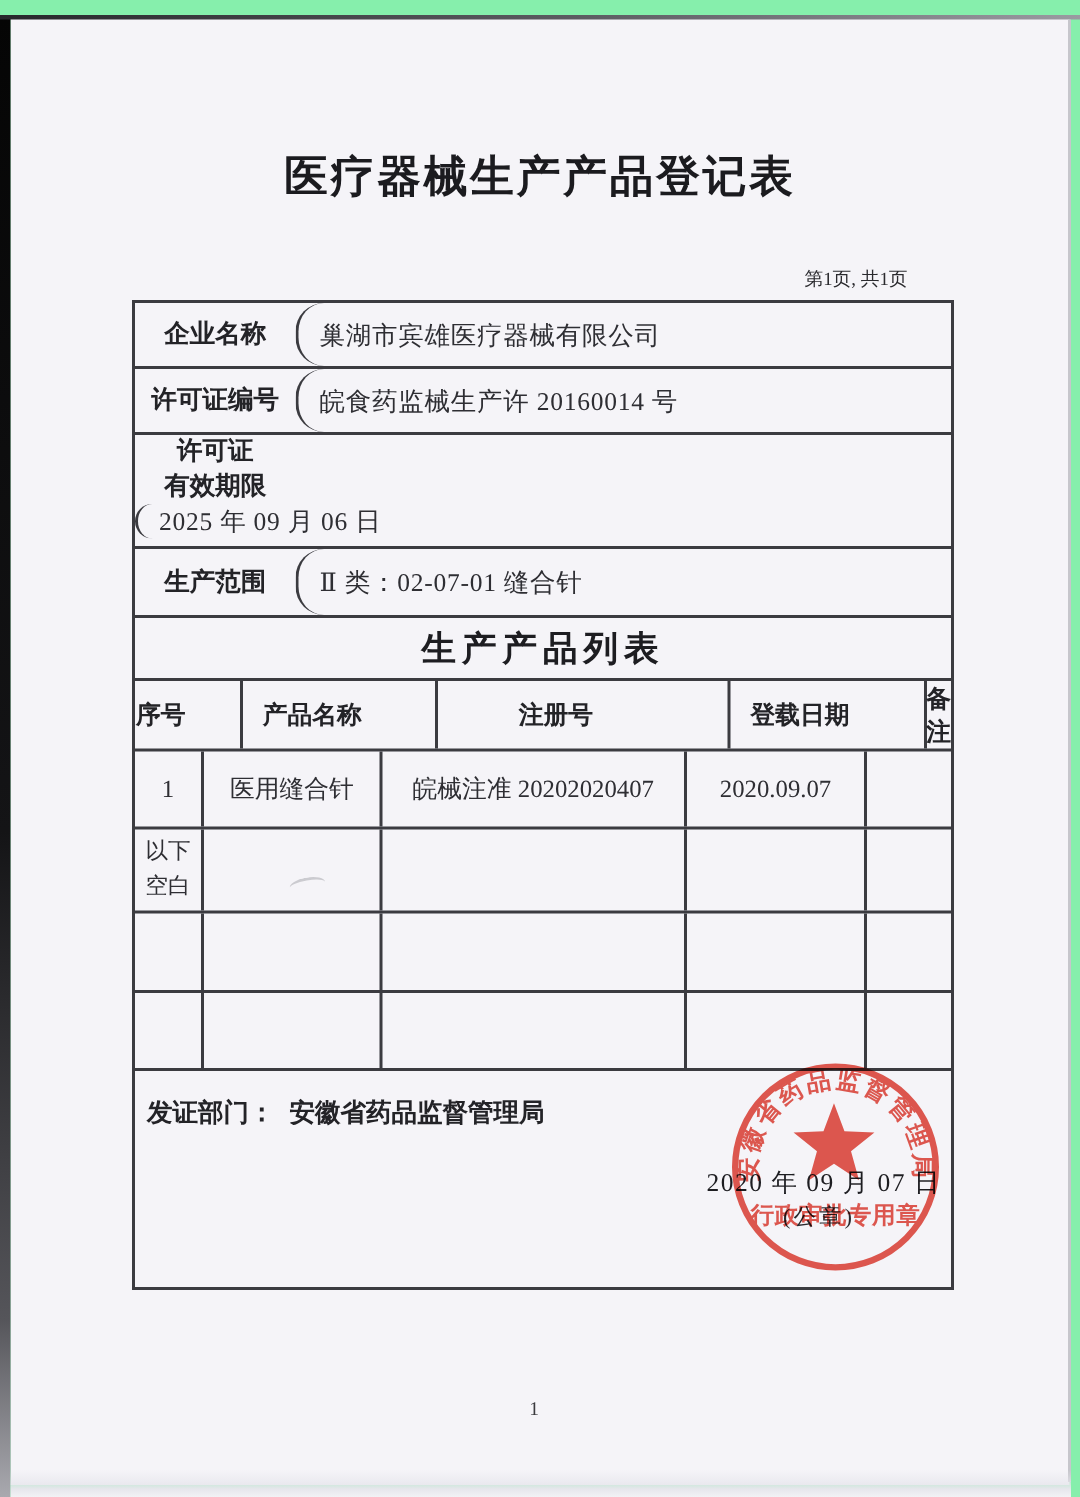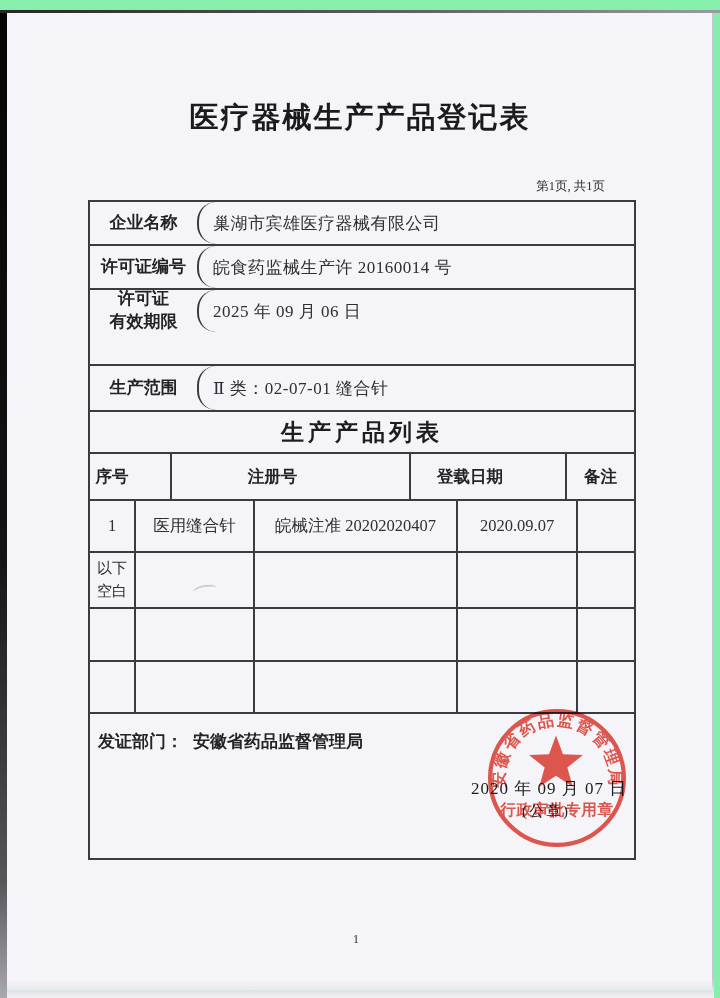--- a/index.html
+++ b/index.html
@@ -24,21 +24,21 @@
   .row{display:flex;border-top:2px solid #3b3b40;box-sizing:border-box;align-items:stretch;}
   .row.first{border-top:none;}
   .cell{box-sizing:border-box;display:flex;align-items:center;border-left:2px solid #3b3b40;}
   .cell.first{border-left:none;}
 
   .label-cell{width:107px;justify-content:center;text-align:center;
               font-family:"Liberation Sans","DejaVu Sans",sans-serif;
               font-weight:600;font-size:17px;white-space:pre-line;line-height:1.35;color:#232327;}
   .value-cell{flex:1;padding-left:14px;font-size:17px;color:#2e2e33;letter-spacing:0.5px;border-radius:19px;}
 
-  .r-h42{height:42px;} .r-h44{height:44px;} .r-h54{height:44px;} .r-h46{height:46px;margin-top:32px;}
+  .r-h42{height:42px;} .r-h44{height:44px;} .r-h54{height:44px;flex-direction:column;} .r-h46{height:46px;margin-top:32px;}
   .r-h40{height:42px;} .r-h47{height:47px;gap:36px;} .r-h52{height:52px;} .r-h56{height:56px;}
   .r-h53{height:53px;} .r-h50{height:52px;} .r-foot{height:146px;}
 
   .section-head{flex:1;justify-content:center;text-align:center;font-weight:700;font-size:23px;
                 letter-spacing:4px;color:#1d1d21;}
   .c-seq{width:44px;justify-content:center;text-align:center;}
   .c-name{width:119px;justify-content:center;text-align:center;}
   .c-reg{width:203px;justify-content:center;text-align:center;}
   .c-date{width:120px;justify-content:center;text-align:center;}
   .c-rem{flex:1;justify-content:center;text-align:center;}
@@ -97,20 +97,21 @@
       <div class="cell first label-cell">生产范围</div>
       <div class="cell value-cell">Ⅱ 类：02-07-01 缝合针</div>
     </div>
 
     <div class="row r-h40">
       <div class="cell first section-head">生产产品列表</div>
     </div>
 
     <div class="row r-h47">
       <div class="cell first c-seq head-cell">序号</div>
+      <div class="cell c-name head-cell">产品名称</div>
       <div class="cell c-reg head-cell">注册号</div>
       <div class="cell c-date head-cell">登载日期</div>
       <div class="cell c-rem head-cell">备注</div>
     </div>
 
     <div class="row r-h52">
       <div class="cell first c-seq data-cell">1</div>
       <div class="cell c-name data-cell">医用缝合针</div>
       <div class="cell c-reg data-cell">皖械注准 20202020407</div>
       <div class="cell c-date data-cell">2020.09.07</div>

